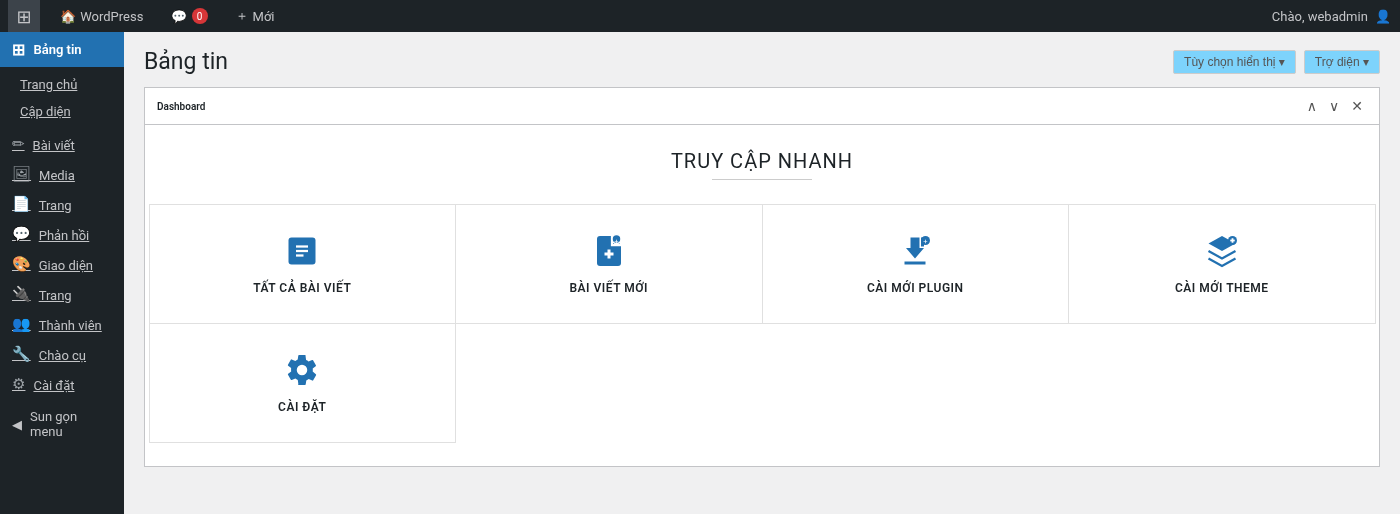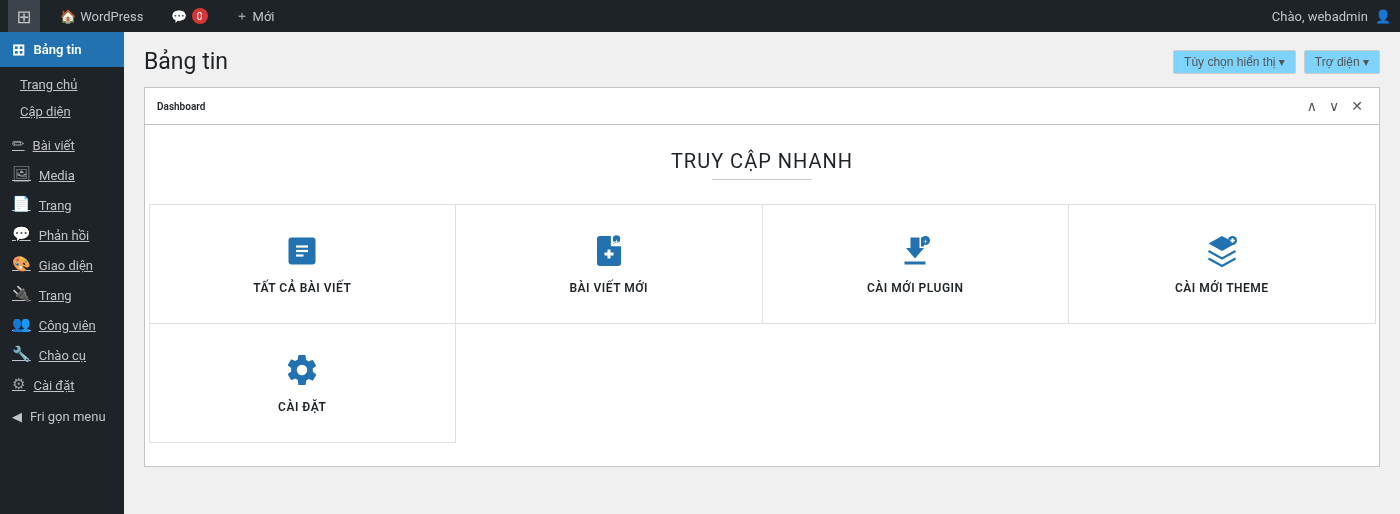--- a/index.html
+++ b/index.html
@@ -229,33 +229,33 @@
     <div class="sidebar-item">
       <span class="icon">🎨</span>
       <span>Giao diện</span>
     </div>
     <div class="sidebar-item">
       <span class="icon">🔌</span>
       <span>Trang</span>
     </div>
     <div class="sidebar-item">
       <span class="icon">👥</span>
-      <span>Công viên</span>
+      <span>Thành viên</span>
     </div>
     <div class="sidebar-item">
       <span class="icon">🔧</span>
       <span>Chào cụ</span>
     </div>
     <div class="sidebar-item">
       <span class="icon">⚙</span>
       <span>Cài đặt</span>
     </div>
     <div class="sidebar-footer">
       <span>◀</span>
-      <span>Fri gọn menu</span>
+      <span>Sun gọn menu</span>
     </div>
   </div>
 
   <div class="content">
     <div class="content-toolbar">
       <h1 class="page-title">Bảng tin</h1>
       <div class="toolbar-right">
         <button class="toolbar-btn">Tùy chọn hiển thị ▾</button>
         <button class="toolbar-btn">Trợ diện ▾</button>
       </div>

